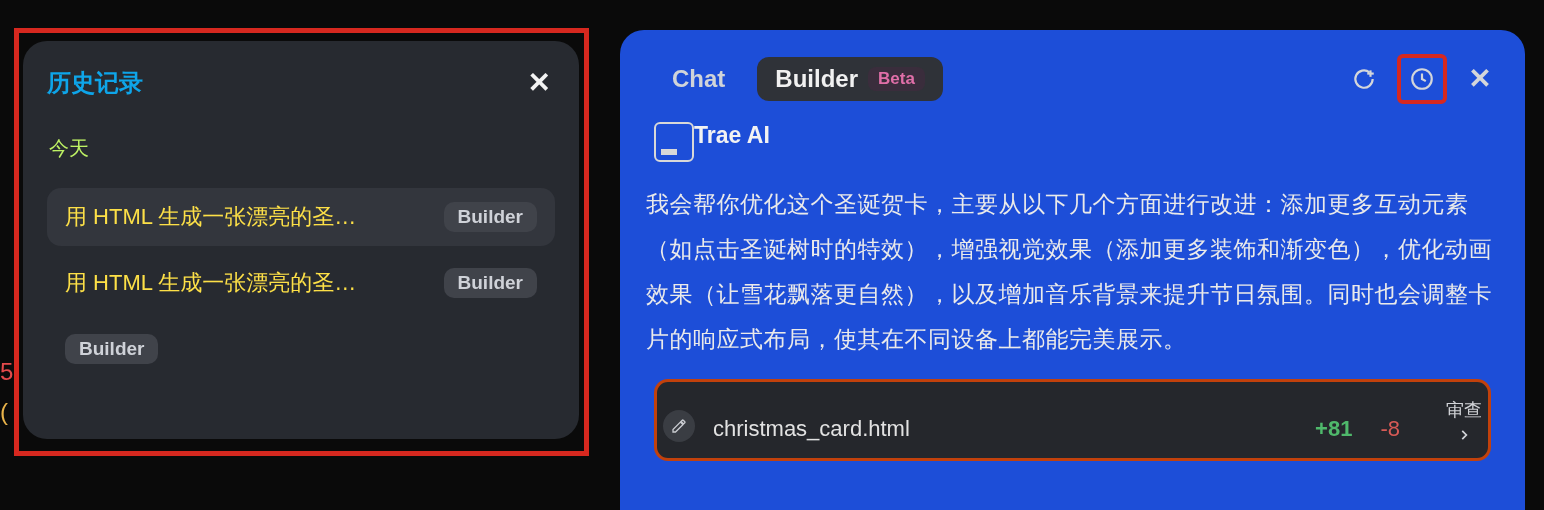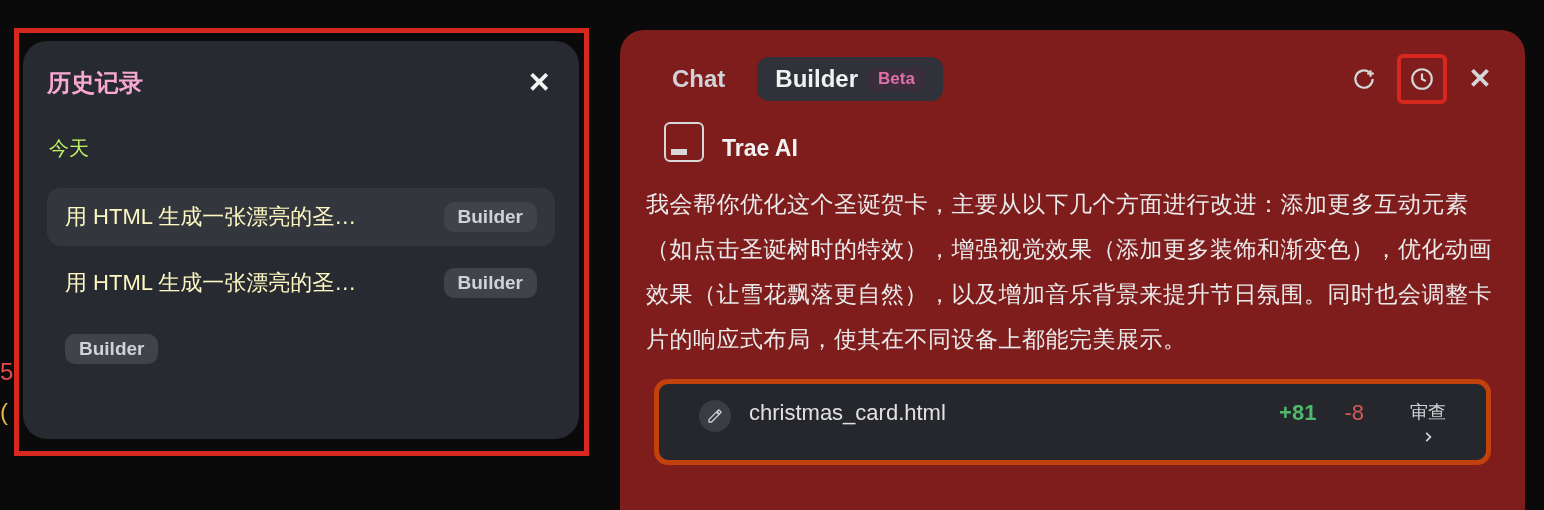--- a/index.html
+++ b/index.html
@@ -35,21 +35,21 @@
   }
   .history-header {
     display: flex;
     align-items: center;
     justify-content: space-between;
     margin-bottom: 36px;
   }
   .history-title {
     font-size: 24px;
     font-weight: 600;
-    color: #f9a8d4;
+    color: #0ea5e9;
   }
   .history-close {
     font-size: 28px;
     font-weight: 700;
     color: #f3f3f3;
     cursor: pointer;
     line-height: 1;
     padding: 0 4px;
   }
   .history-group-label {
@@ -65,21 +65,21 @@
     padding: 14px 18px;
     border-radius: 14px;
     margin-bottom: 8px;
     cursor: pointer;
   }
   .history-item.active {
     background: #33363d;
   }
   .history-item-title {
     font-size: 22px;
-    color: #fef9c3;
+    color: #fde047;
     white-space: nowrap;
     overflow: hidden;
     text-overflow: ellipsis;
     flex: 1;
     margin-right: 12px;
   }
   .history-item-badge {
     background: #40434a;
     color: #cfd2d8;
     font-size: 19px;
@@ -99,21 +99,21 @@
   .bleed-1 { top: 358px; color: #e34a4b; }
   .bleed-2 { top: 398px; color: #e8b34a; }
 
   
   .right-panel {
     position: absolute;
     left: 620px;
     top: 30px;
     width: 905px;
     height: 480px;
-    background: #7f1d1d;
+    background: #1d4ed8;
     border-radius: 24px 24px 0 0;
   }
   .chat-header {
     display: flex;
     align-items: center;
     padding: 24px 28px 18px 34px;
     gap: 14px;
   }
   .tab {
     font-size: 24px;
@@ -158,23 +158,22 @@
   }
   .history-icon-highlight {
     border: 4px solid #d6281f;
     border-radius: 6px;
     padding: 4px;
     box-sizing: content-box;
   }
 
   .ai-row {
     display: flex;
-    align-items: flex-end;
-    gap: 18px;
-    padding: 0 34px 20px 44px;
+    align-items: flex-start;
+    padding: 0 34px 20px 34px;
   }
   .ai-avatar {
     width: 40px;
     height: 40px;
     border: 2px solid #d8d8d8;
     border-radius: 6px;
     display: flex;
     align-items: flex-end;
     justify-content: flex-start;
     padding: 5px;
@@ -195,25 +194,25 @@
     font-size: 23px;
     line-height: 1.95;
     color: #eaeaea;
     letter-spacing: 0.5px;
   }
   .chat-body p { margin-bottom: 18px; }
 
   .file-block {
     margin: 12px 34px 0 34px;
     background: #25272c;
-    border: 5px solid #c2410c;
+    border: 3px solid #c2410c;
     border-radius: 14px;
-    padding: 16px 40px;
-    display: flex;
-    align-items: flex-start;
+    padding: 16px 6px;
+    display: flex;
+    align-items: flex-end;
     gap: 18px;
     font-size: 22px;
   }
   .file-icon-wrap {
     width: 32px;
     height: 32px;
     border-radius: 50%;
     background: #3a3d43;
     display: flex;
     align-items: center;

